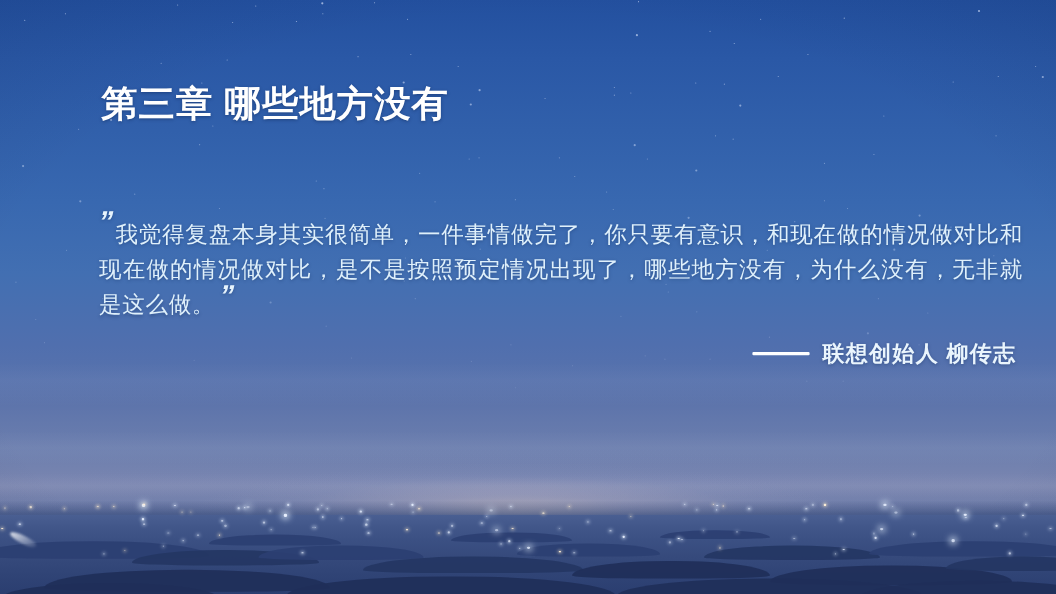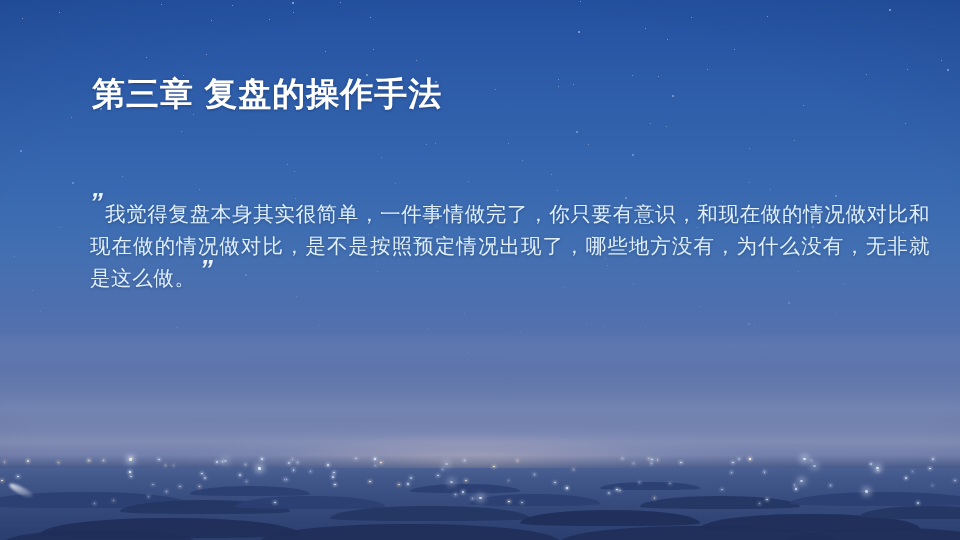--- a/index.html
+++ b/index.html
@@ -493,22 +493,26 @@
       <span class="lt big" style="left: 445.381px; top: 22.6824px; width: 3px; height: 2.4px; opacity: 0.52;"></span>
       <span class="lt" style="left: 260.877px; top: 18.0016px; width: 2px; height: 1.6px; opacity: 0.8;"></span>
       <span class="lt" style="left: 632.834px; top: 23.1151px; width: 1.4px; height: 1.12px; opacity: 0.62;"></span>
       <span class="lt" style="left: 355.161px; top: 18.3663px; width: 1.4px; height: 1.12px; opacity: 0.57;"></span>
       <span class="lt big" style="left: 258.433px; top: 27.4043px; width: 3px; height: 2.4px; opacity: 0.99;"></span>
       <span class="lt warm" style="left: 1.39199px; top: 40.1817px; width: 1.4px; height: 1.12px; opacity: 0.93;"></span>
       <span class="lt" style="left: 621.724px; top: 18.3784px; width: 1.4px; height: 1.12px; opacity: 0.78;"></span>
     </div>
   <div class="light-streak"></div>
 
-  <div class="title">第三章  复盘的操作手法</div>
+  <div class="title">第三章  哪些地方没有</div>
 
   <div class="quote-block">
     <div class="quote-body">
       <span class="qmark open">”</span><span>我觉得复盘本身其实很简单，一件事情做完了，你只要有意识，和现在做的情况做对比</span><span>和现在做的情况做对比，是不是按照预定情况出现了，哪些地方没有，为什么没有，无</span><span>非就是这么做。</span><span class="qmark close">”</span>
     </div>
   </div>
 
+  <div class="attribution">
+    <span class="attrib-dash"></span>
+    <span class="attrib-text">联想创始人  柳传志</span>
+  </div>
 
 </div>
 
 </body></html>

